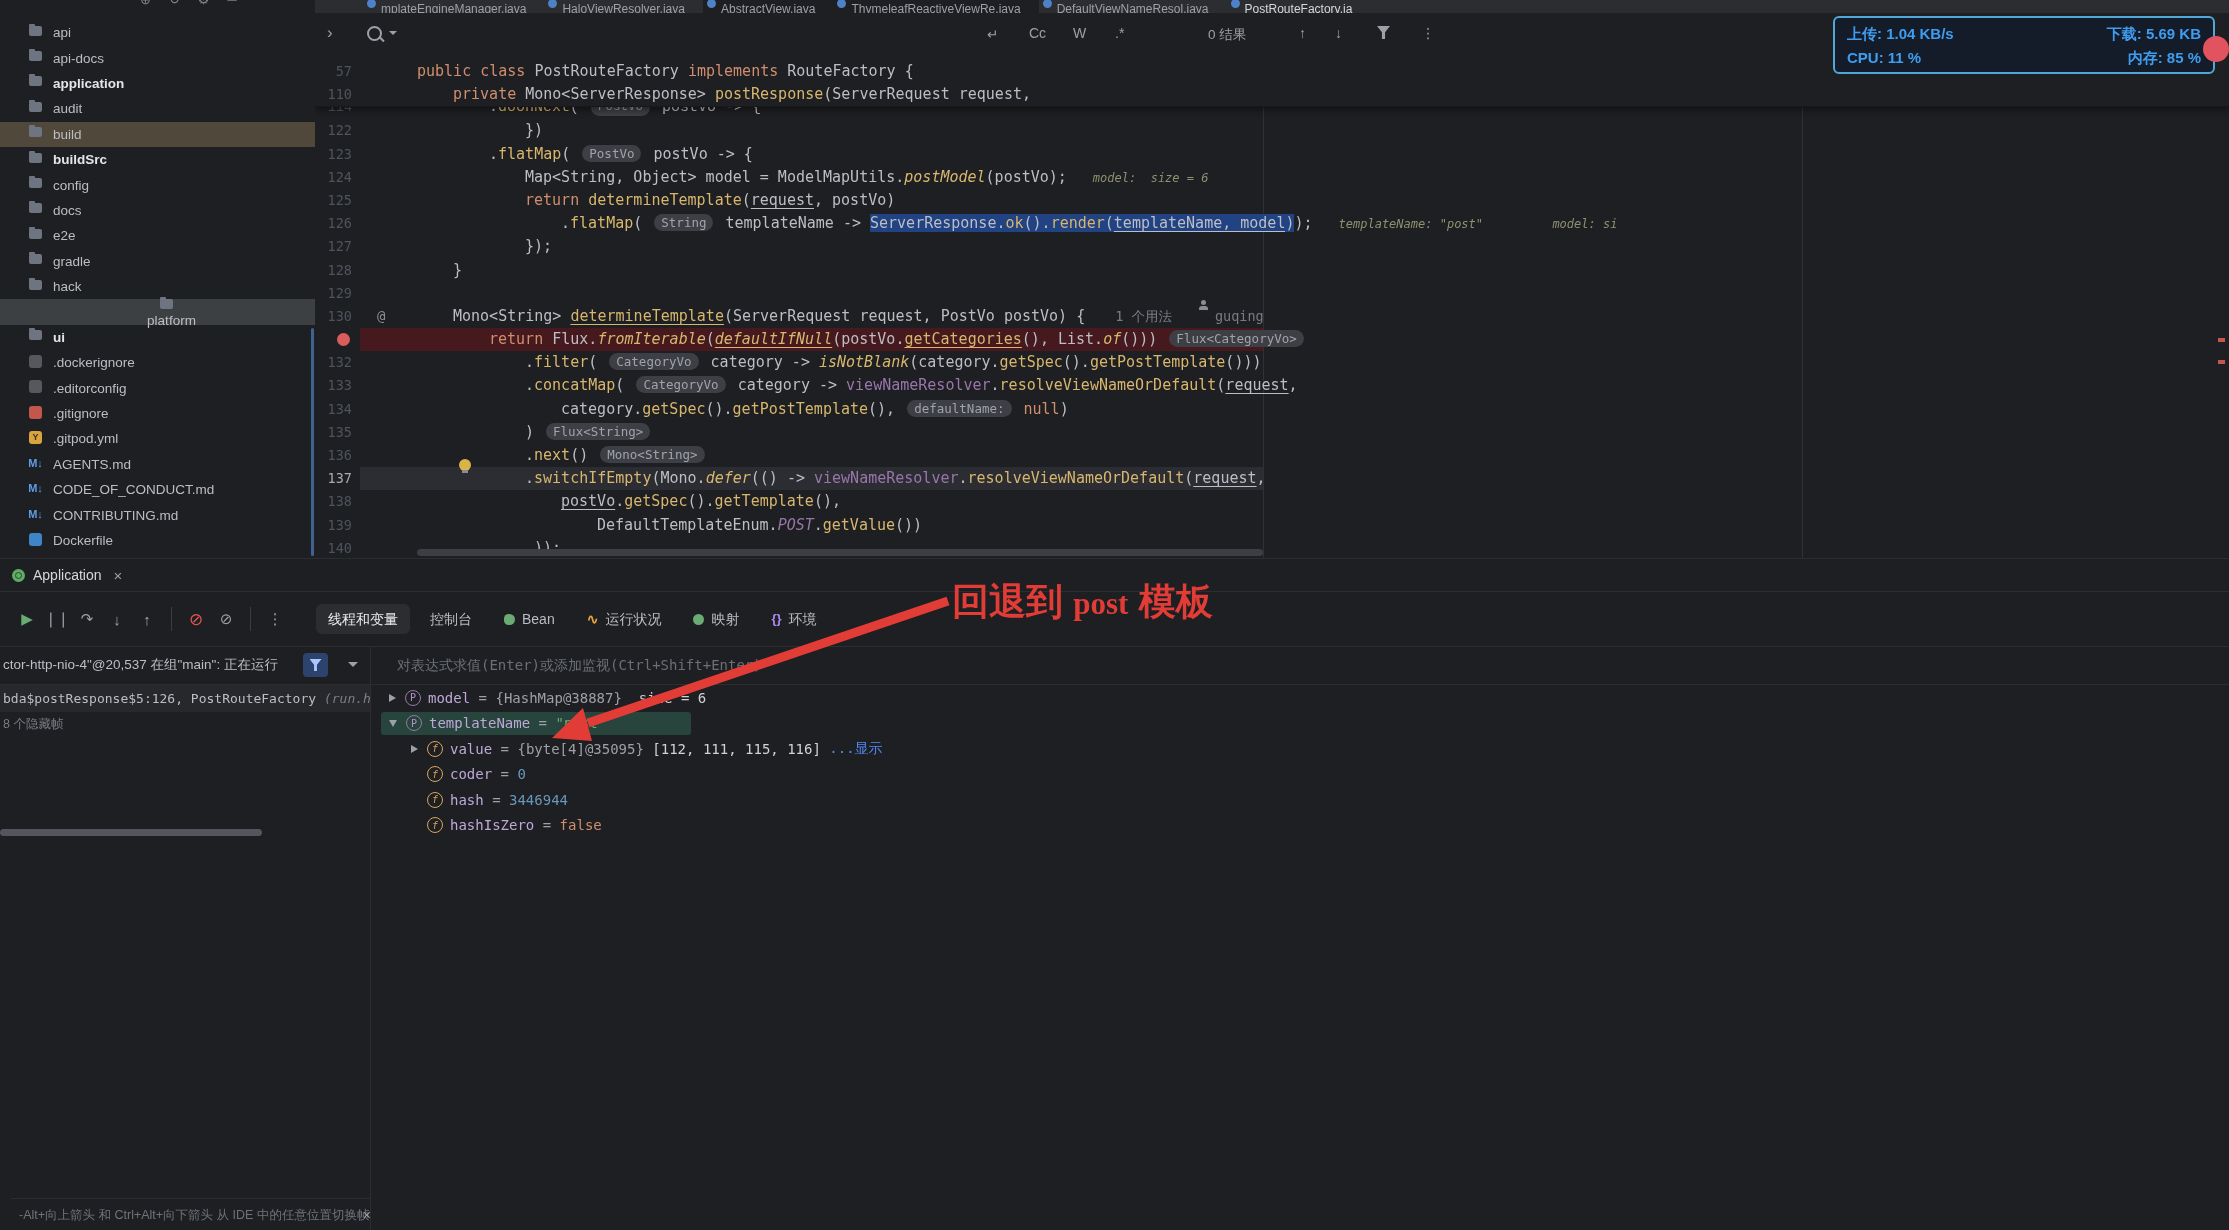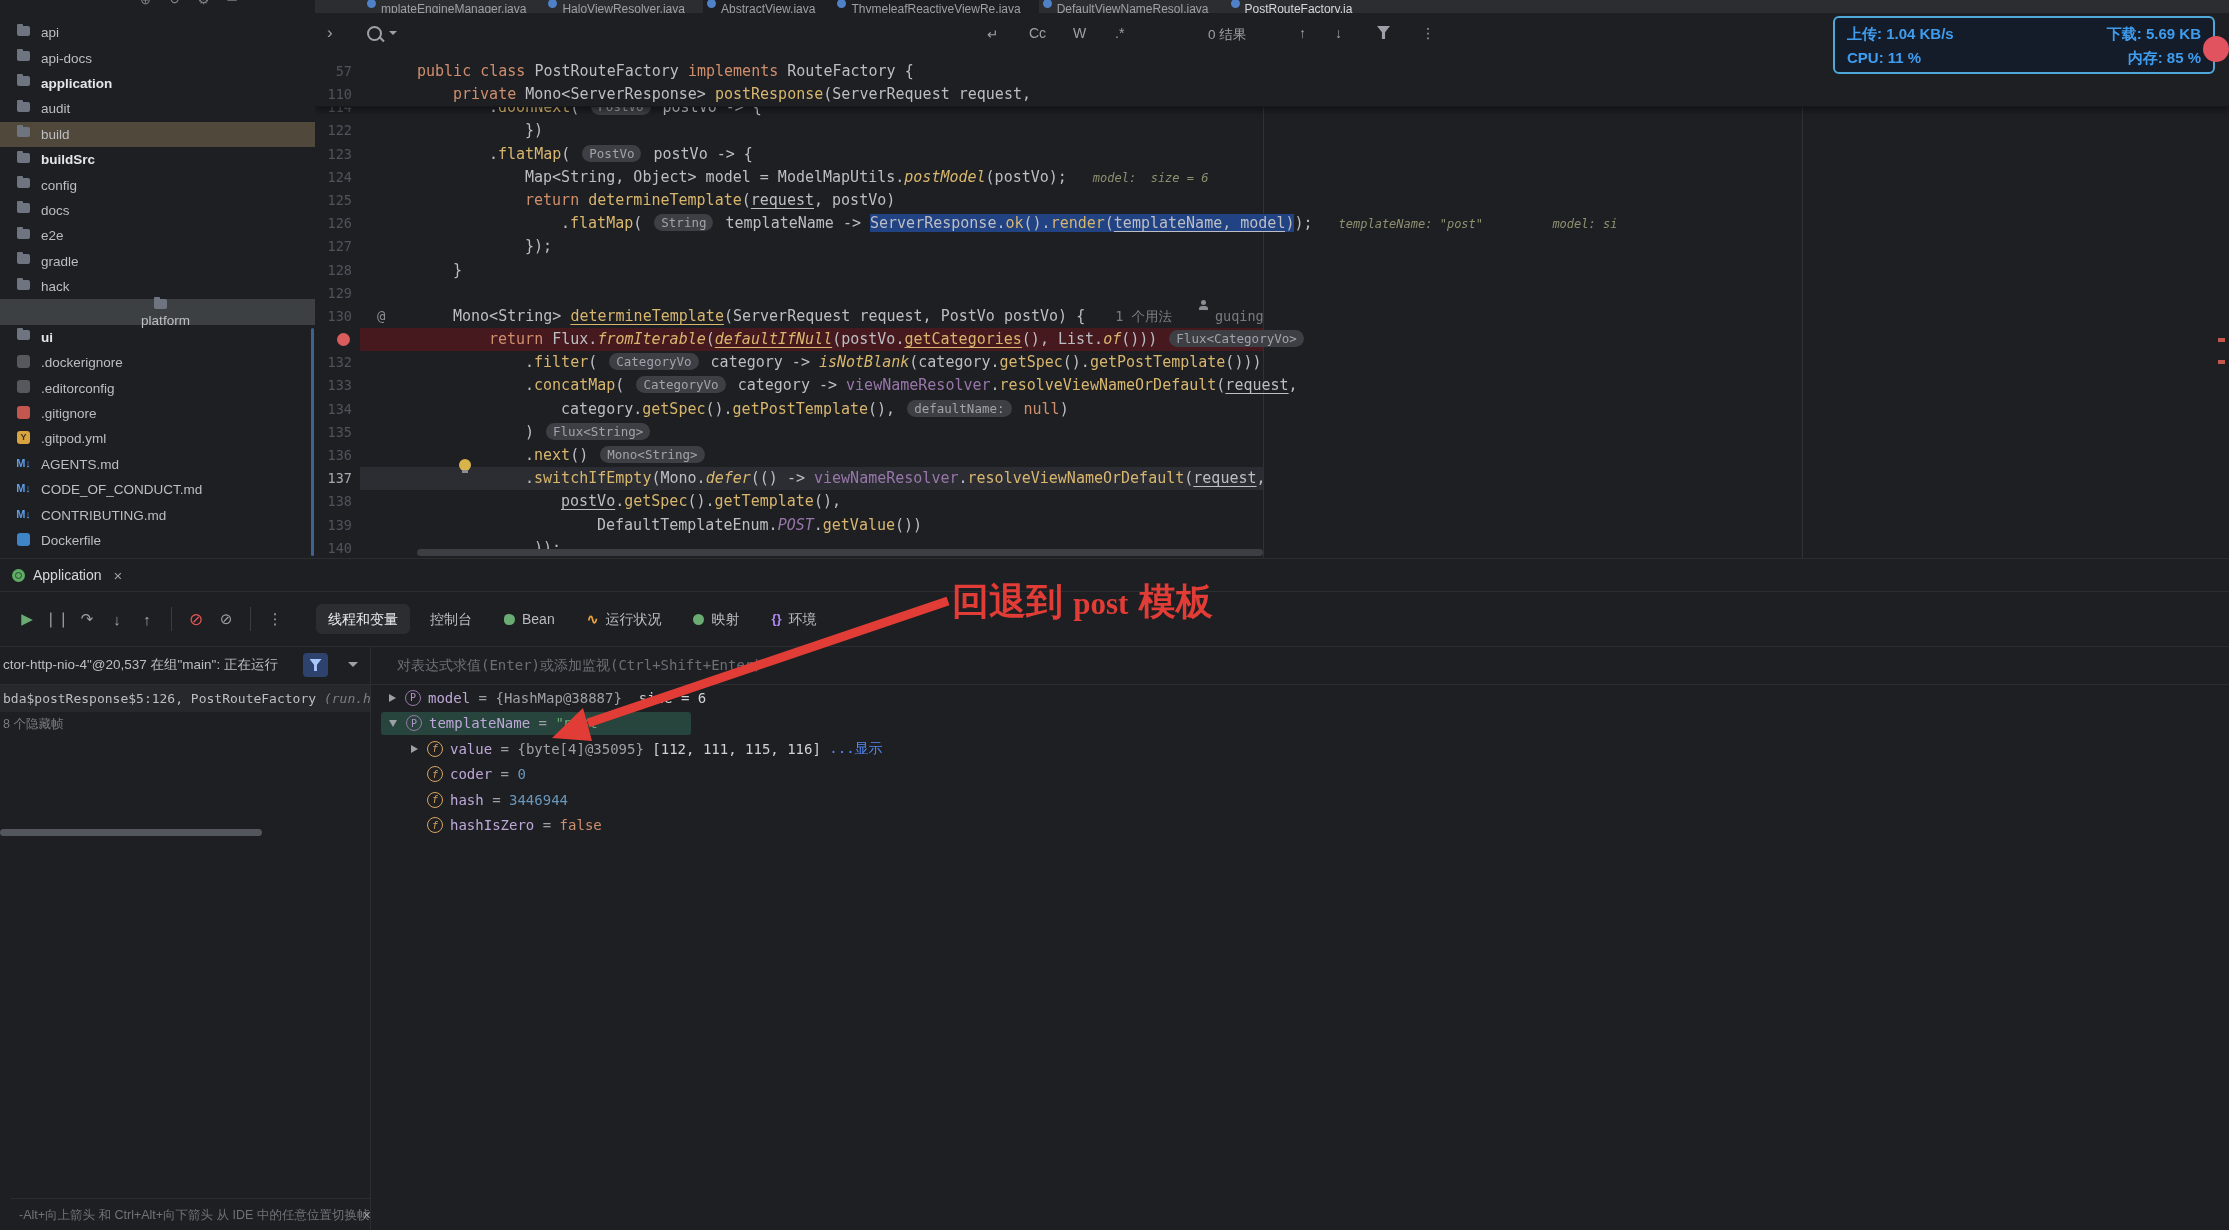--- a/index.html
+++ b/index.html
@@ -6,21 +6,21 @@
   body{width:2229px;height:1230px;position:relative;overflow:hidden;
        font-family:"Liberation Sans",sans-serif;color:#bcbec4;}
   .mono{font-family:"DejaVu Sans Mono",monospace;}
   #app{position:absolute;inset:0;background:#1e1f22;}
 
   
   #sidebar{position:absolute;left:0;top:0;width:315px;height:558px;background:#1e1f22;border-right:1px solid #26282e;overflow:hidden;}
   .side-toolbar{position:absolute;top:-8px;left:140px;display:flex;gap:18px;color:#7f838a;font-size:13px;}
   .side-scroll{position:absolute;right:1px;top:328px;width:3px;height:228px;background:#4a7bb8;opacity:.75;border-radius:2px;}
   .side-items{position:absolute;top:20px;left:0;right:0;}
-  .side-item{height:25.4px;display:flex;align-items:center;padding-left:16px;font-size:13.5px;white-space:nowrap;cursor:default;}
+  .side-item{height:25.4px;display:flex;align-items:center;padding-left:28px;font-size:13.5px;white-space:nowrap;cursor:default;}
   .side-item.bold{color:#e3e5e8;font-weight:bold;}
   .side-item.hl-brown{background:#50483a;align-items:center;}
   .side-item.hl-gray{background:#3d4043;flex-direction:column;}
   .fic{width:16px;height:14px;margin-right:9px;position:relative;flex:none;display:inline-block;}
   .ic-folder::before{content:"";position:absolute;left:1px;top:-2px;width:6px;height:3px;background:#6e7480;border-radius:1px 1px 0 0;}
   .ic-folder::after{content:"";position:absolute;left:1px;top:0;width:13px;height:10px;background:#6e7480;border-radius:2px;}
   .ic-sq{position:absolute;left:1px;top:-1px;width:13px;height:13px;border-radius:3px;font-size:9px;font-weight:bold;
          display:flex;align-items:center;justify-content:center;color:#dfe1e5;}
   .ic-ignore .ic-sq{background:#56585e;}
   .ic-config .ic-sq{background:#56585e;}
@@ -76,21 +76,21 @@
   .hintv{color:#8f9070;font-style:italic;margin-left:26px;font-size:12px;}
   .vision{color:#787c82;margin-left:30px;font-size:13.5px;}
   .author{color:#787c82;margin-left:6px;font-size:13.5px;}
   .person{display:inline-block;width:11px;height:11px;position:relative;margin-left:26px;}
   .person::before{content:"";position:absolute;top:-10px;left:3px;width:5px;height:5px;border-radius:50%;background:#8a8e94;}
   .person::after{content:"";position:absolute;top:-4px;left:1px;width:9px;height:4px;border-radius:3px 3px 0 0;background:#8a8e94;}
   .bulb{position:absolute;left:144px;top:-8px;width:12px;height:12px;border-radius:50%;background:#d9b44a;z-index:3;}
   .bulb::after{content:"";position:absolute;left:3px;top:11px;width:6px;height:3px;background:#8a8e94;}
   #sticky{box-shadow:0 3px 7px rgba(0,0,0,.45);position:relative;z-index:4;background:#1e1f22;border-bottom:1px solid #17181a;}
   #cutrow{height:12px;overflow:hidden;}
-  #cutrow .crow{transform:translateY(-11px);}
+  #cutrow .crow{transform:translateY(-11px);font-family:Liberation Mono, monospace;}
   #hscroll{position:absolute;left:102px;bottom:2px;width:846px;height:7px;background:#3c3e43;border-radius:4px;z-index:5;}
   .stripe-mark{position:absolute;right:4px;width:7px;height:4px;background:#c4574d;z-index:5;}
 
   
   #netbox{position:absolute;left:1833px;top:16px;width:382px;height:58px;z-index:60;background:rgba(20,28,42,.92);
           border:2px solid #4fa8d8;border-radius:6px;box-sizing:border-box;padding:4px 12px 12px 12px;
           color:#3f9df0;font-size:15px;font-weight:bold;}
   #netbox .nrow{display:flex;justify-content:space-between;line-height:24px;}
   #net-reddot{position:absolute;left:2203px;top:36px;width:26px;height:26px;border-radius:50%;background:#e0535f;z-index:61;}
 

